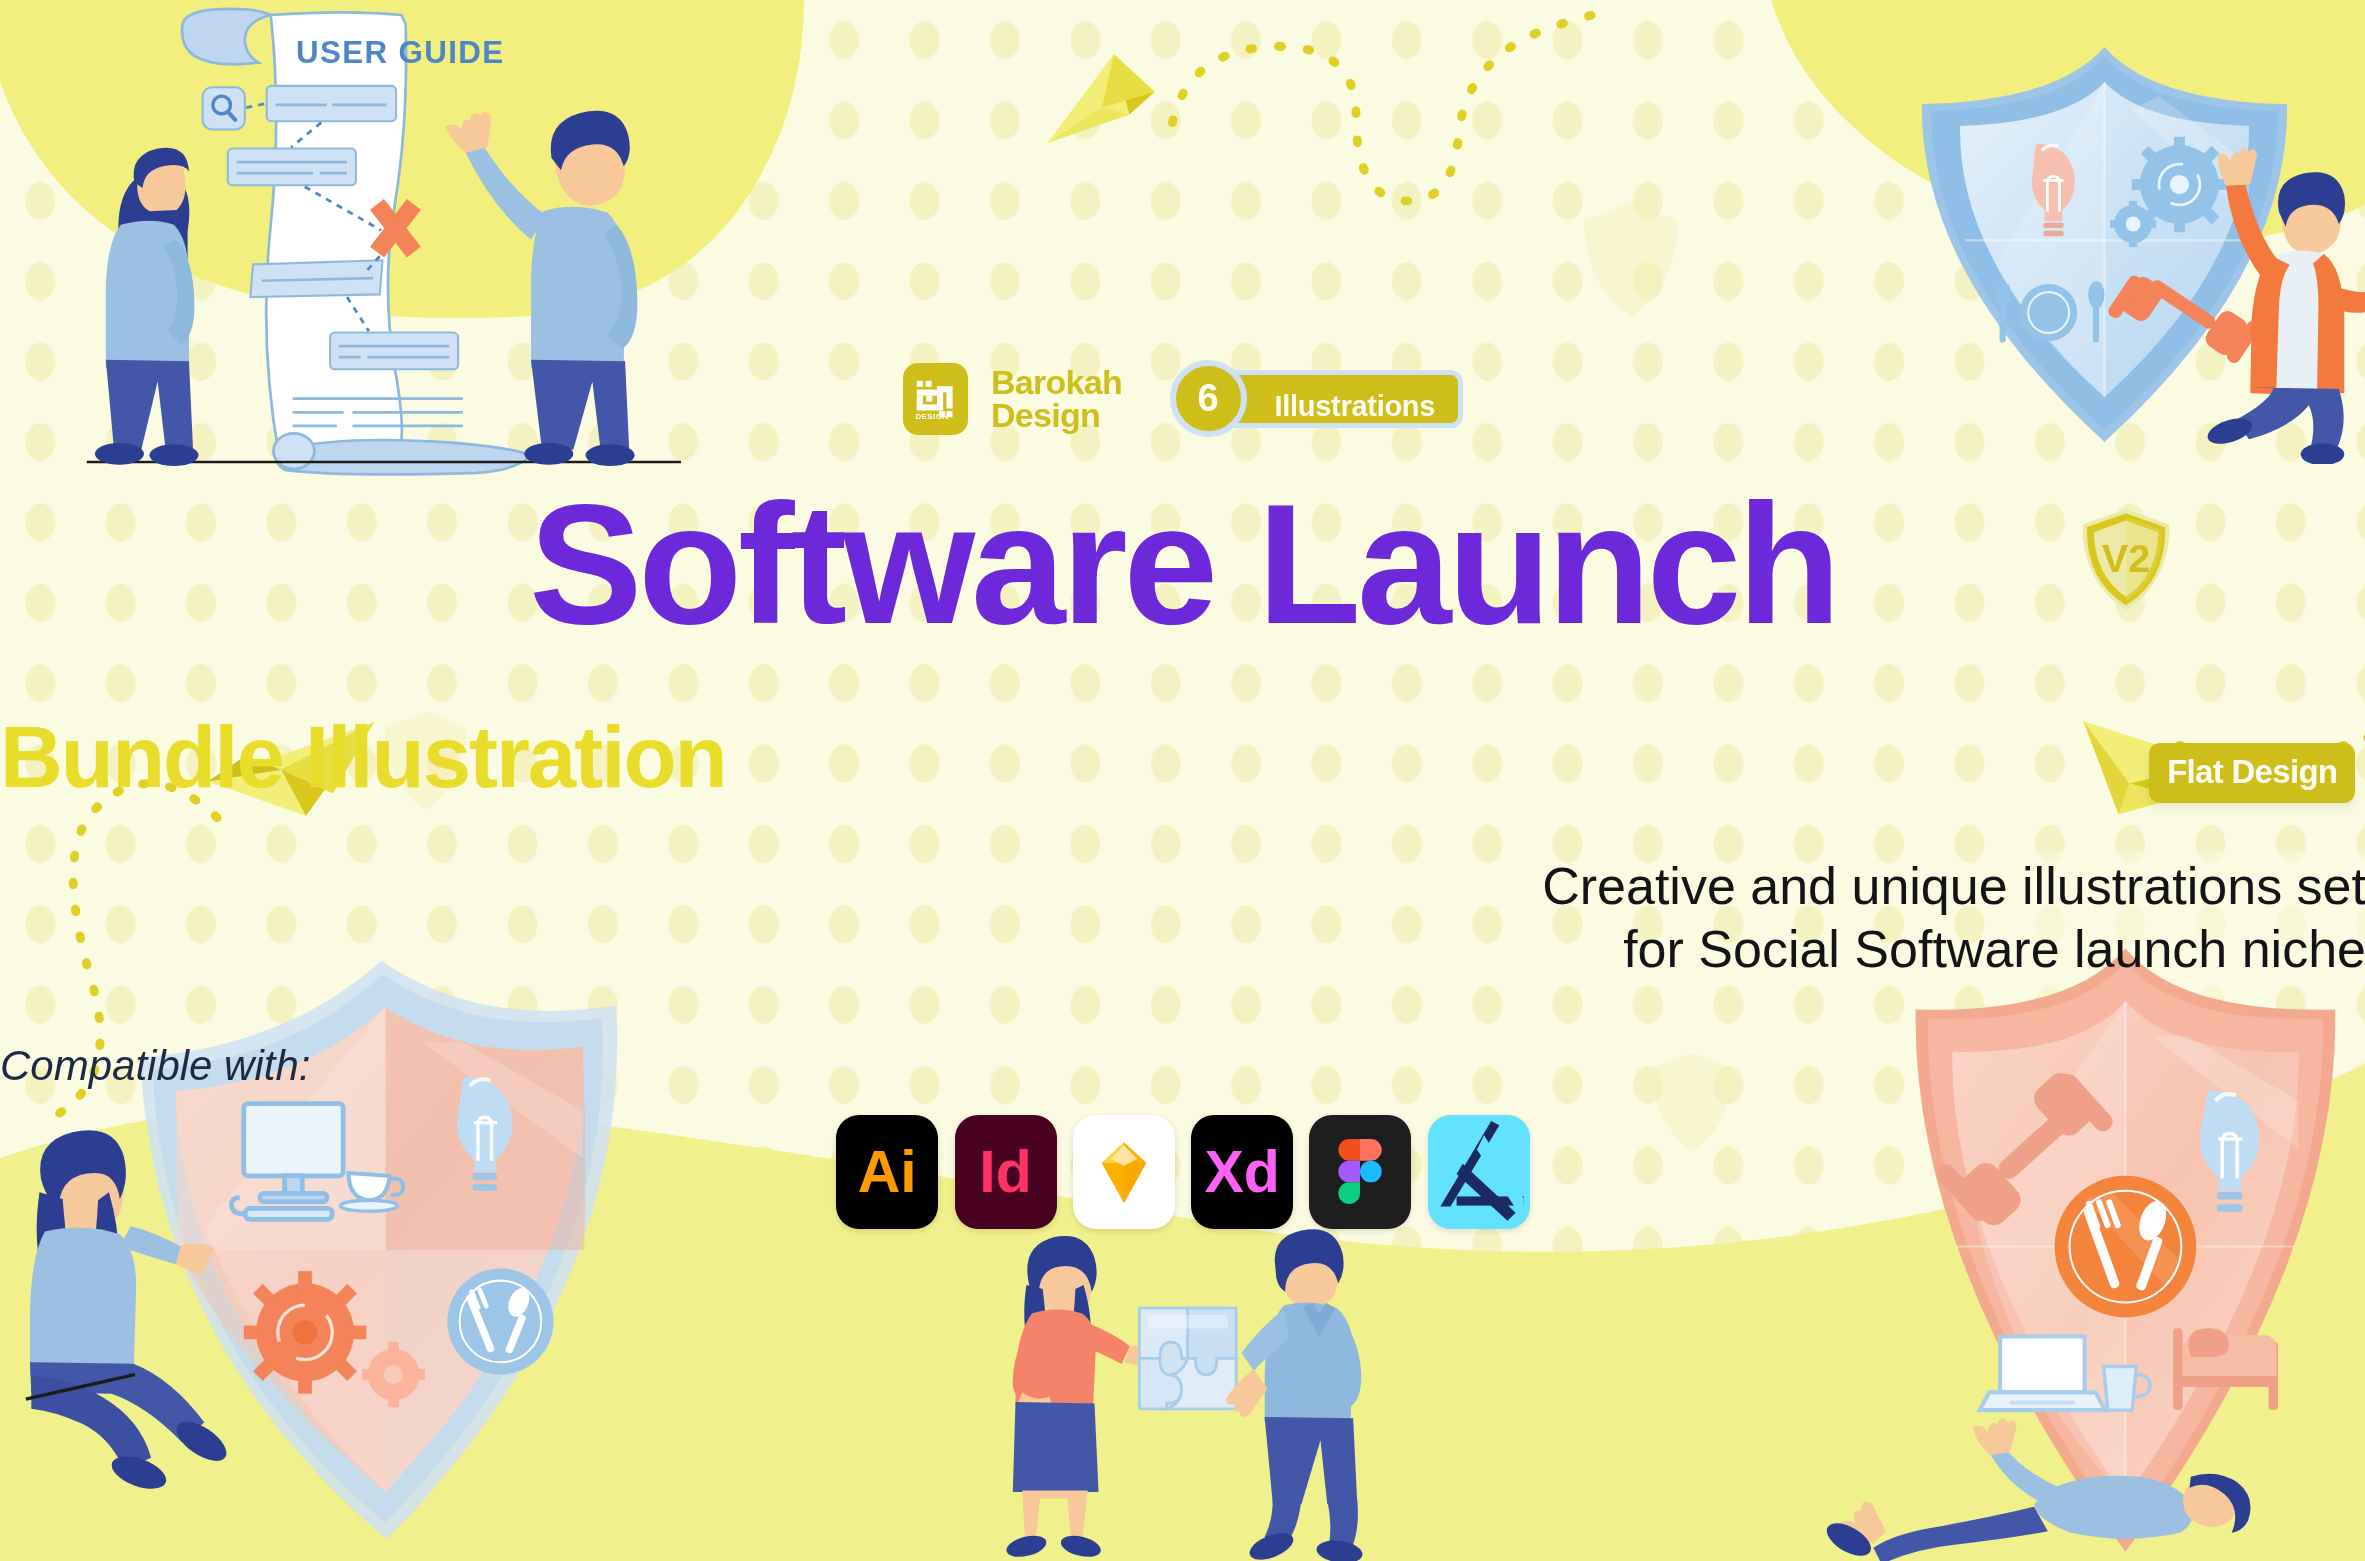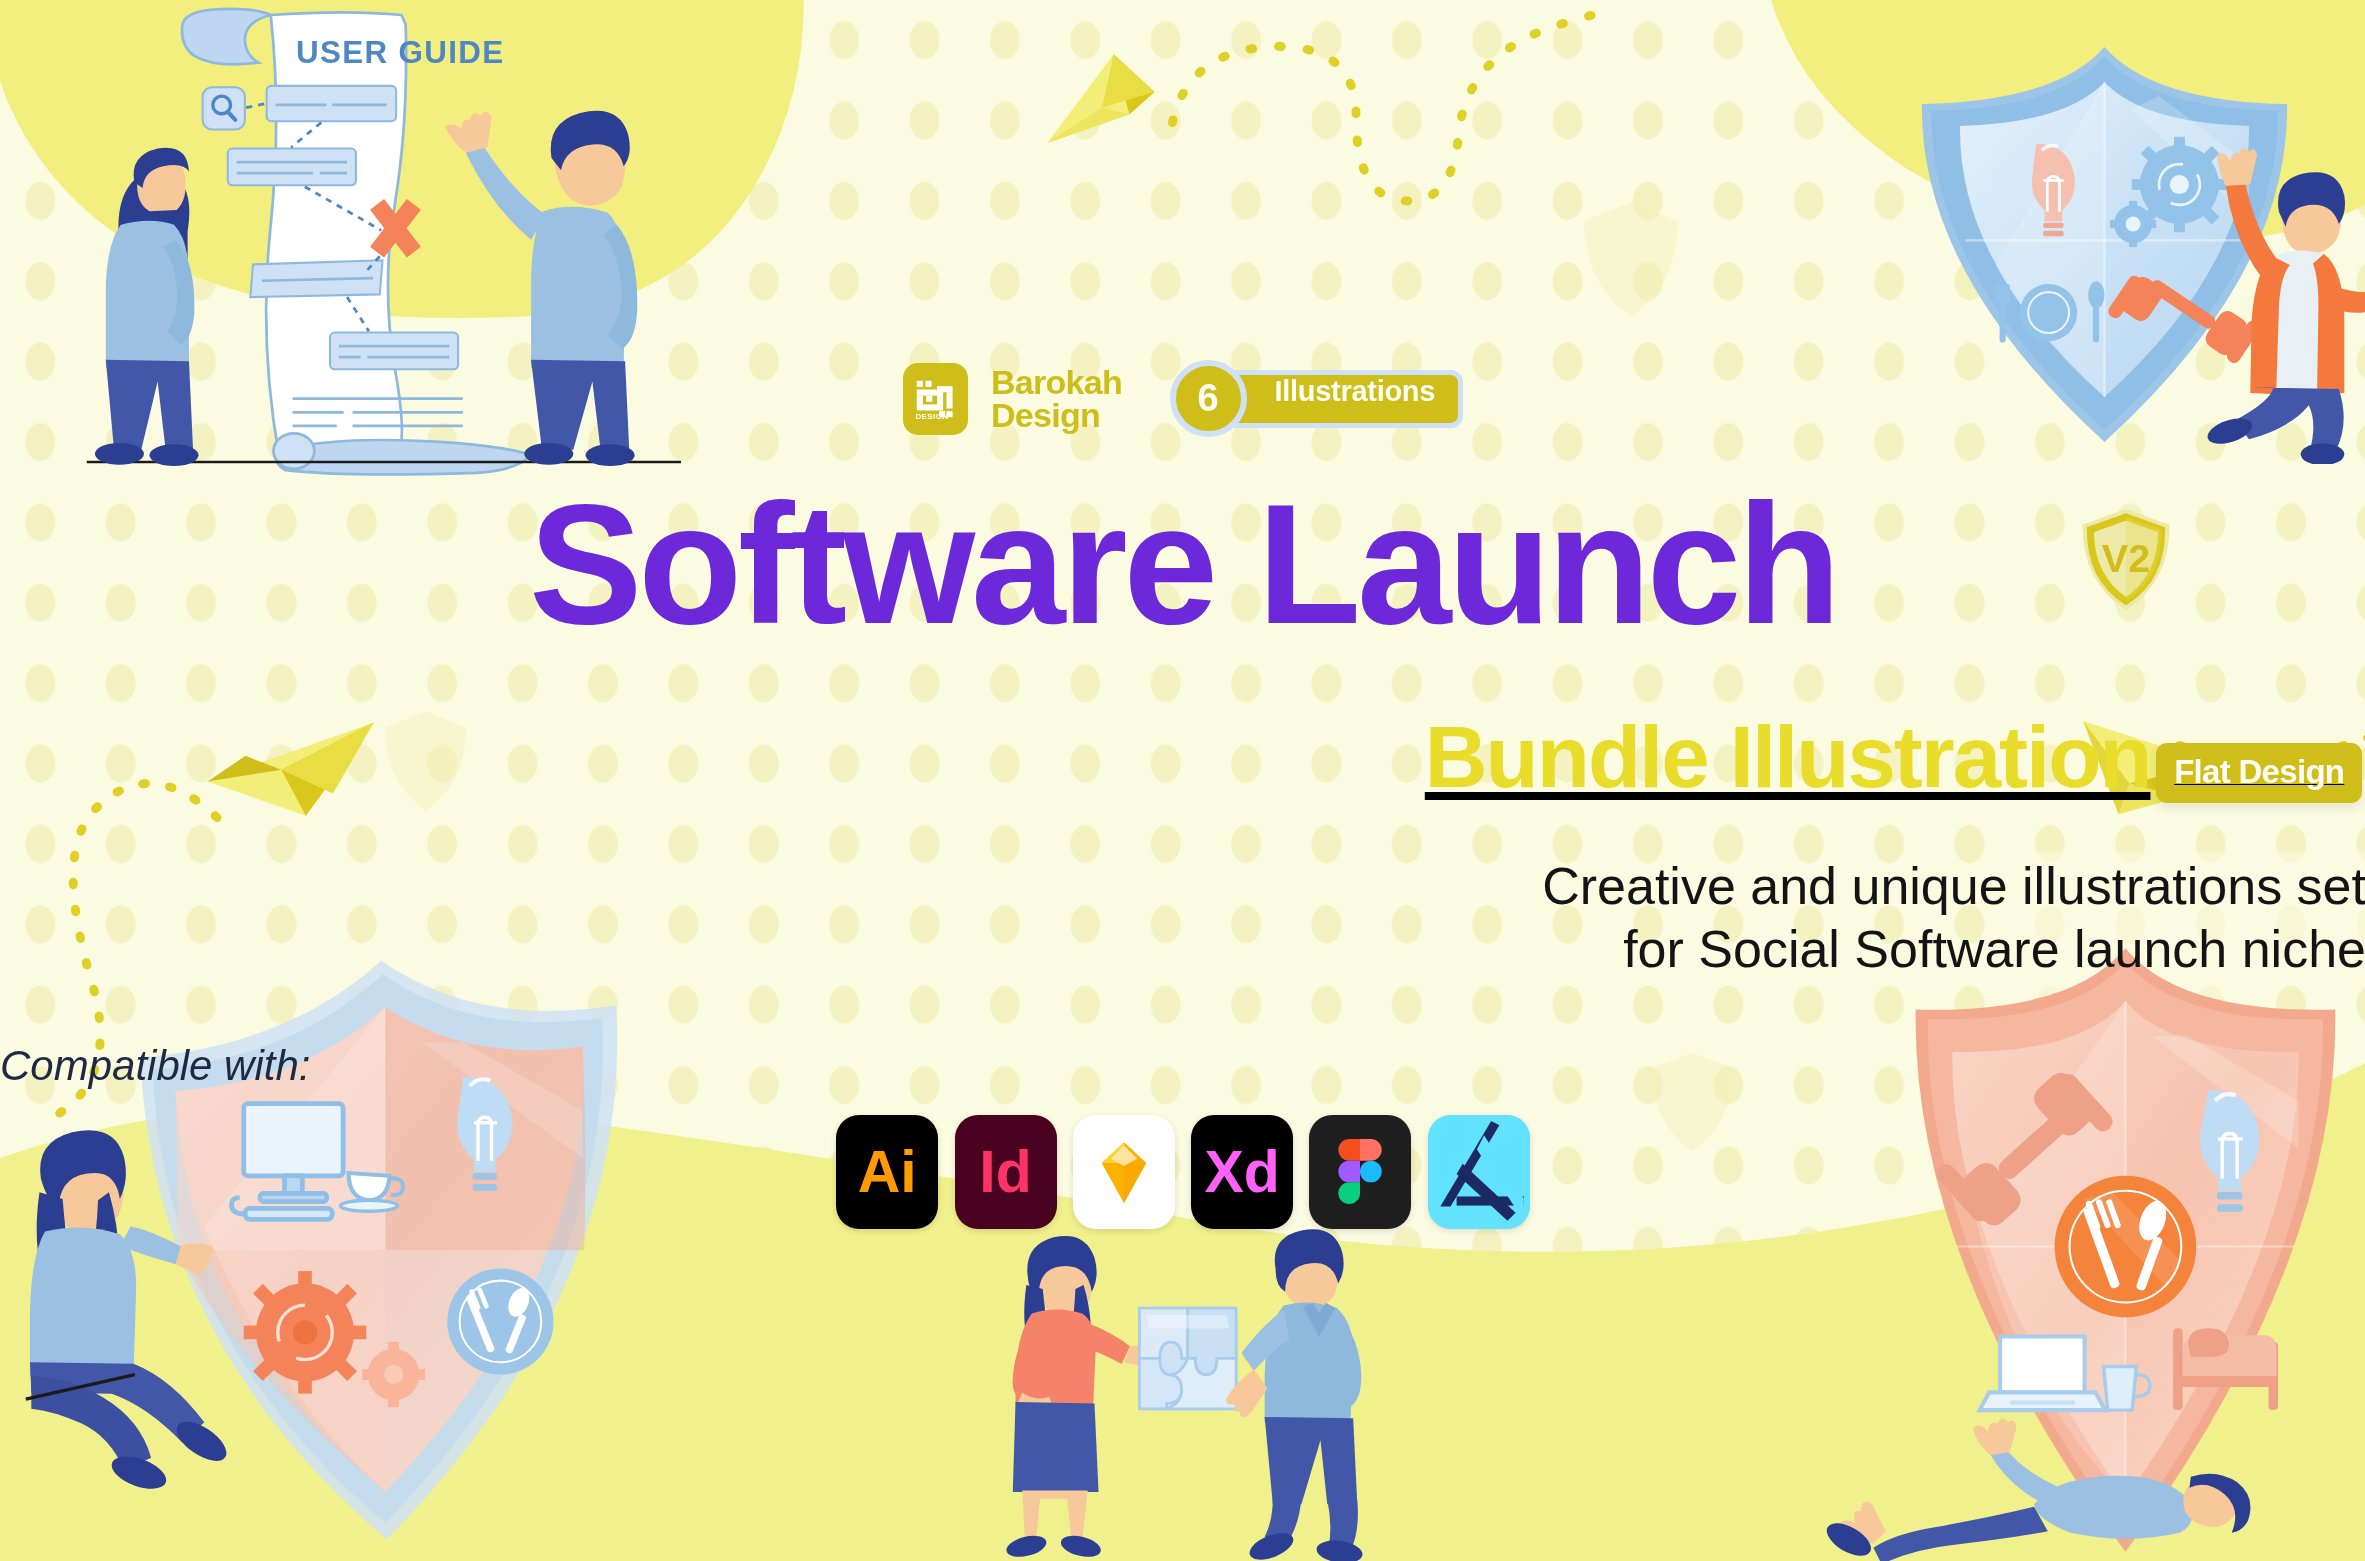--- a/index.html
+++ b/index.html
@@ -23,21 +23,21 @@
   }
   #brand-name{
     font-size:34px;line-height:0.95;font-weight:bold;color:#CFBE1A;
     letter-spacing:-0.7px;white-space:pre-line;
   }
   #count-badge{
     position:relative;display:flex;align-items:center;margin-left:24.5px;height:59px;
   }
   #count-pill{
     height:48px;background:#CFBE1A;border:5.4px solid #CFE1F5;border-radius:12.3px;
-    display:flex;align-items:flex-start;padding:0 23px 0 53px;margin-left:-30px;
+    display:flex;align-items:flex-end;padding:0 23px 0 53px;margin-left:-30px;
   }
   #count-pill-label{
     color:#FFFEF4;font-size:29px;font-weight:bold;letter-spacing:-0.3px;
   }
   #count-circle{
     position:relative;z-index:2;width:65px;height:65px;border-radius:50%;
     background:#CFBE1A;border:6.1px solid #CFE1F5;
     display:flex;align-items:center;justify-content:center;
   }
   #count-circle span{color:#FFFEF4;font-size:38px;font-weight:bold;}
@@ -49,22 +49,22 @@
   }
   #main-title{
     font-size:170px;font-weight:bold;color:#6d28d9;letter-spacing:-4.1px;
     line-height:1;white-space:nowrap;
   }
   #v2-badge{
     position:absolute;left:2075px;top:505px;width:102px;height:109px;z-index:41;
   }
 
   #sub-wrap{
-    position:absolute;left:0;right:4px;top:705px;height:102px;z-index:40;
-    display:flex;align-items:center;justify-content:flex-end;text-decoration:underline;
+    position:absolute;left:0;right:11px;top:705px;height:102px;z-index:40;
+    display:flex;align-items:center;justify-content:space-between;
   }
   #sub-title{
     font-size:87px;font-weight:bold;color:#E9DC2B;letter-spacing:-2px;
     line-height:1;white-space:nowrap;
   }
   #flat-badge{
     margin-left:6px;background:#CFBE1A;border-radius:11px;padding:9.5px 17.7px 12.3px;
     box-shadow:0 5.4px 11px rgba(0,0,0,.07);align-self:flex-end;margin-bottom:4.1px;
   }
   #flat-badge span{color:#FFFEF6;font-size:33px;font-weight:bold;letter-spacing:-0.7px;}

